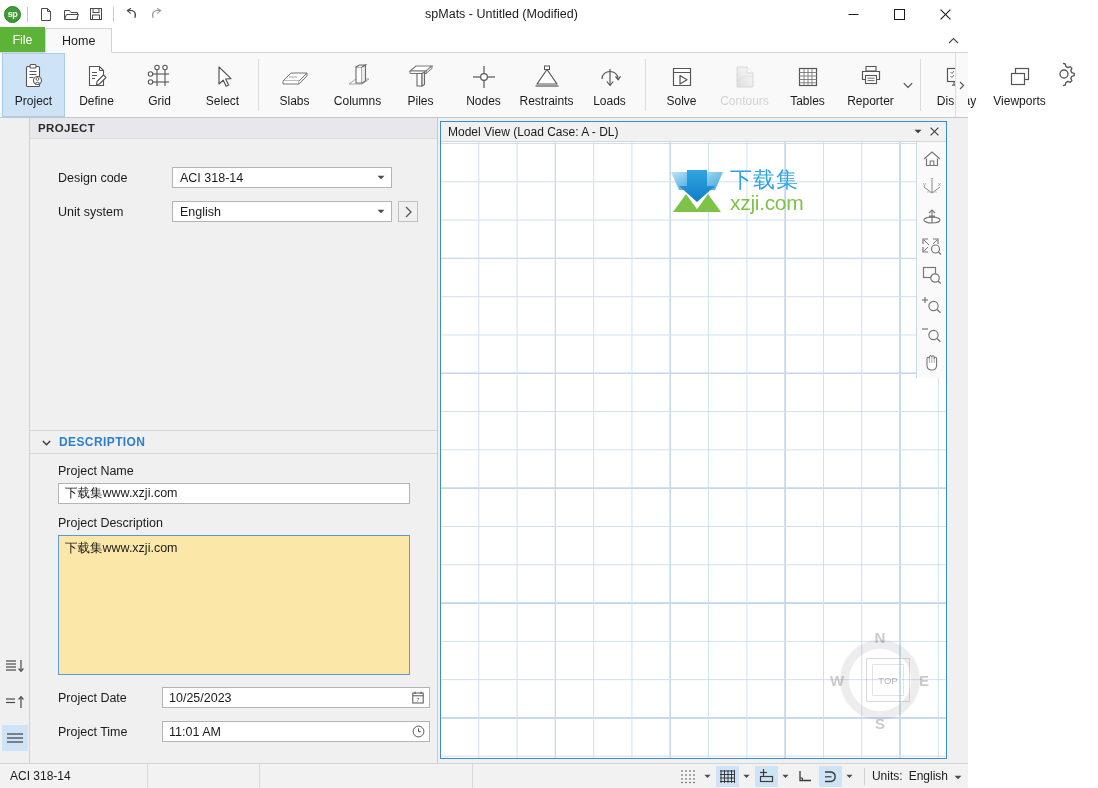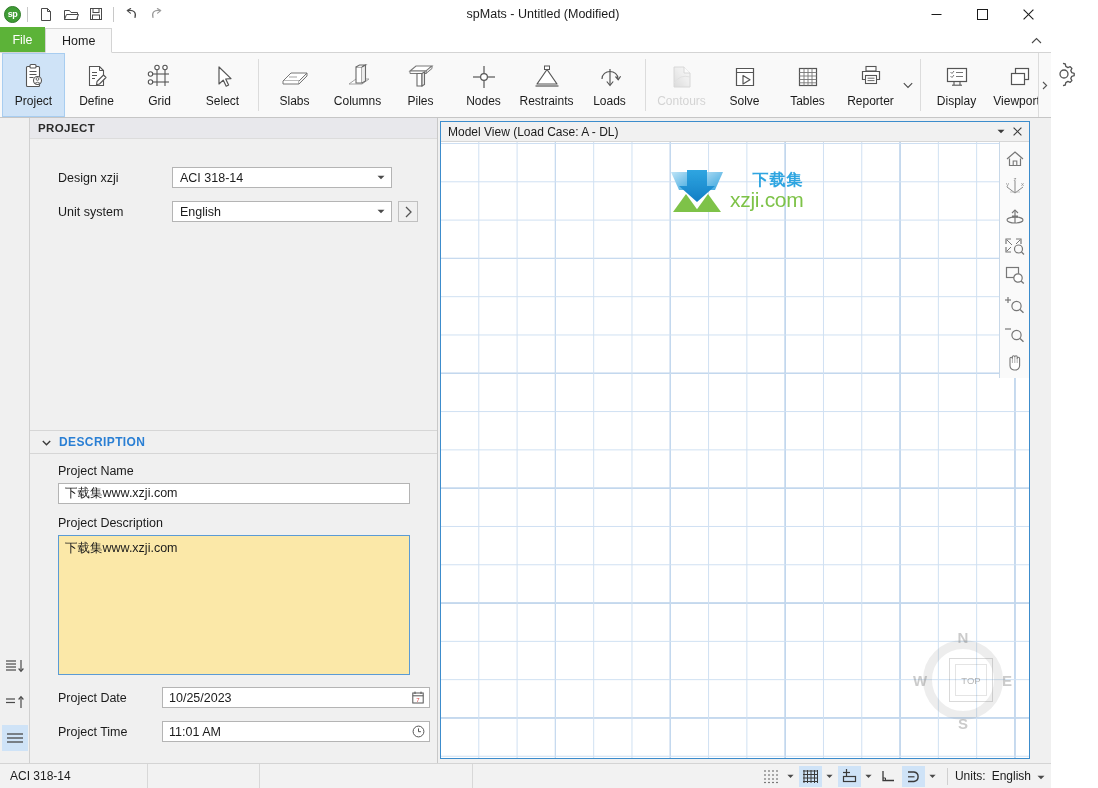--- a/index.html
+++ b/index.html
@@ -5,21 +5,21 @@
   * { box-sizing: border-box; margin: 0; padding: 0; }
   html, body {
     width: 1098px; height: 788px;
     font-family: "Liberation Sans", "DejaVu Sans", sans-serif;
     font-size: 12px;
     color: #1b1b1b;
     background: #ffffff;
     overflow: hidden;
     -webkit-font-smoothing: antialiased;
   }
-  #app { position: relative; width: 1051px; height: 788px; display: flex; flex-direction: column; }
+  #app { position: relative; width: 968px; height: 788px; display: flex; flex-direction: column; }
 
   
   .titlebar {
     height: 28px; flex: 0 0 28px; background: #ffffff;
     display: flex; align-items: center; position: relative;
   }
   .qat { display: flex; align-items: center; gap: 2px; padding-left: 4px; }
   .sp-logo {
     width: 17px; height: 17px; border-radius: 50%;
     background: #3f9c35; color: #fff; font-size: 9px; font-weight: bold;
@@ -205,22 +205,22 @@
     background-size: 38.3px 38.3px, 38.3px 38.3px, 114.9px 114.9px, 114.9px 114.9px;
     background-position: -1px 1px, -1px 1px, -1px 1px, -1px 1px;
   }
   .watermark {
     position: absolute; left: 228px; top: 26px;
     display: flex; align-items: center; gap: 5px; pointer-events: none;
     opacity: 0.97;
   }
   .wm-text { display: flex; flex-direction: column; line-height: 1; }
   .wm-cn {
-    font-size: 16px; font-weight: bold; color: #29a3e0;
-    font-family: "DejaVu Sans", "Liberation Sans", sans-serif; letter-spacing: 1px; text-align: right;
+    font-size: 22px; font-weight: normal; color: #29a3e0;
+    font-family: "DejaVu Sans", "Liberation Sans", sans-serif; letter-spacing: 1px;
   }
   .wm-en {
     font-size: 21px; color: #7ac143; margin-top: 1px;
     font-family: "Liberation Sans", sans-serif; letter-spacing: -0.3px;
   }
   .viewtools {
     position: absolute; right: 0; top: 0; width: 30px;
     background: #fafafa; border-left: 1px solid #c8d8e8;
     display: flex; flex-direction: column; align-items: center;
     padding: 2px 0;
@@ -485,20 +485,31 @@
             <path d="M20.5 13.5 L23.3 16.8 L25.6 13.2" fill="none" stroke="#555" stroke-width="1.2" stroke-linejoin="round"></path>
           </svg>
         </div>
         <div class="rlabel">Loads</div>
       </div>
     </div>
 
     <div class="rsep"></div>
 
     <div class="rgroup">
+      <div class="rbtn">
+        <div class="ricon">
+          <svg width="28" height="28" viewBox="0 0 28 28">
+            <path d="M5.5 5.5h17v17h-17z" fill="#fff" stroke="#555" stroke-width="1.2"></path>
+            <line x1="5.5" y1="9.5" x2="22.5" y2="9.5" stroke="#555" stroke-width="1"></line>
+            <path d="M12 12.5 L19 16.8 L12 21z" fill="#fff" stroke="#555" stroke-width="1.2" stroke-linejoin="round"></path>
+          </svg>
+        </div>
+        <div class="rlabel">Solve</div>
+      </div>
+
       <div class="rbtn disabled">
         <div class="ricon">
           <svg width="28" height="28" viewBox="0 0 28 28">
             <defs>
               <linearGradient id="cg" x1="0" y1="1" x2="1" y2="0">
                 <stop offset="0%" stop-color="#b8b8b8"></stop>
                   <stop offset="55%" stop-color="#e2e2e2"></stop>
                   <stop offset="100%" stop-color="#f7f7f7"></stop>
               </linearGradient>
             </defs>
@@ -506,31 +517,20 @@
             <path d="M16 4v6h6" fill="#fff" stroke="#b0b0b0" stroke-width="1"></path>
             <path d="M6 20 Q12 11 22 14" fill="none" stroke="#c4c4c4" stroke-width="1"></path>
           </svg>
         </div>
         <div class="rlabel" style="color:#a6a6a6">Contours</div>
       </div>
 
       <div class="rbtn">
         <div class="ricon">
           <svg width="28" height="28" viewBox="0 0 28 28">
-            <path d="M5.5 5.5h17v17h-17z" fill="#fff" stroke="#555" stroke-width="1.2"></path>
-            <line x1="5.5" y1="9.5" x2="22.5" y2="9.5" stroke="#555" stroke-width="1"></line>
-            <path d="M12 12.5 L19 16.8 L12 21z" fill="#fff" stroke="#555" stroke-width="1.2" stroke-linejoin="round"></path>
-          </svg>
-        </div>
-        <div class="rlabel">Solve</div>
-      </div>
-
-      <div class="rbtn">
-        <div class="ricon">
-          <svg width="28" height="28" viewBox="0 0 28 28">
             <rect x="5.5" y="5.5" width="17" height="17" fill="#fff" stroke="#555" stroke-width="1.2"></rect>
             <line x1="5.5" y1="9.5" x2="22.5" y2="9.5" stroke="#777" stroke-width="0.9"></line>
             <line x1="5.5" y1="13" x2="22.5" y2="13" stroke="#777" stroke-width="0.9"></line>
             <line x1="5.5" y1="16.5" x2="22.5" y2="16.5" stroke="#777" stroke-width="0.9"></line>
             <line x1="5.5" y1="19.8" x2="22.5" y2="19.8" stroke="#777" stroke-width="0.9"></line>
             <line x1="10" y1="5.5" x2="10" y2="22.5" stroke="#777" stroke-width="0.9"></line>
             <line x1="14" y1="5.5" x2="14" y2="22.5" stroke="#777" stroke-width="0.9"></line>
             <line x1="18" y1="5.5" x2="18" y2="22.5" stroke="#777" stroke-width="0.9"></line>
           </svg>
         </div>
@@ -631,21 +631,21 @@
           <line x1="3" y1="13" x2="19" y2="13" stroke="#4a4a4a" stroke-width="1.3"></line>
         </svg>
       </div>
     </div>
 
     <div class="projpanel">
       <div class="panel-header">PROJECT</div>
 
       <div class="panel-upper">
         <div class="formrow">
-          <label>Design xzji</label>
+          <label>Design code</label>
           <div class="ddl">
             <span class="val">ACI 318-14</span>
             <span class="arrow">
               <svg width="8" height="5" viewBox="0 0 8 5">
                   <path d="M0.5 0.7 L4 4.2 L7.5 0.7" fill="#4a4a4a" stroke="none"></path>
                 </svg>
             </span>
           </div>
         </div>
 

